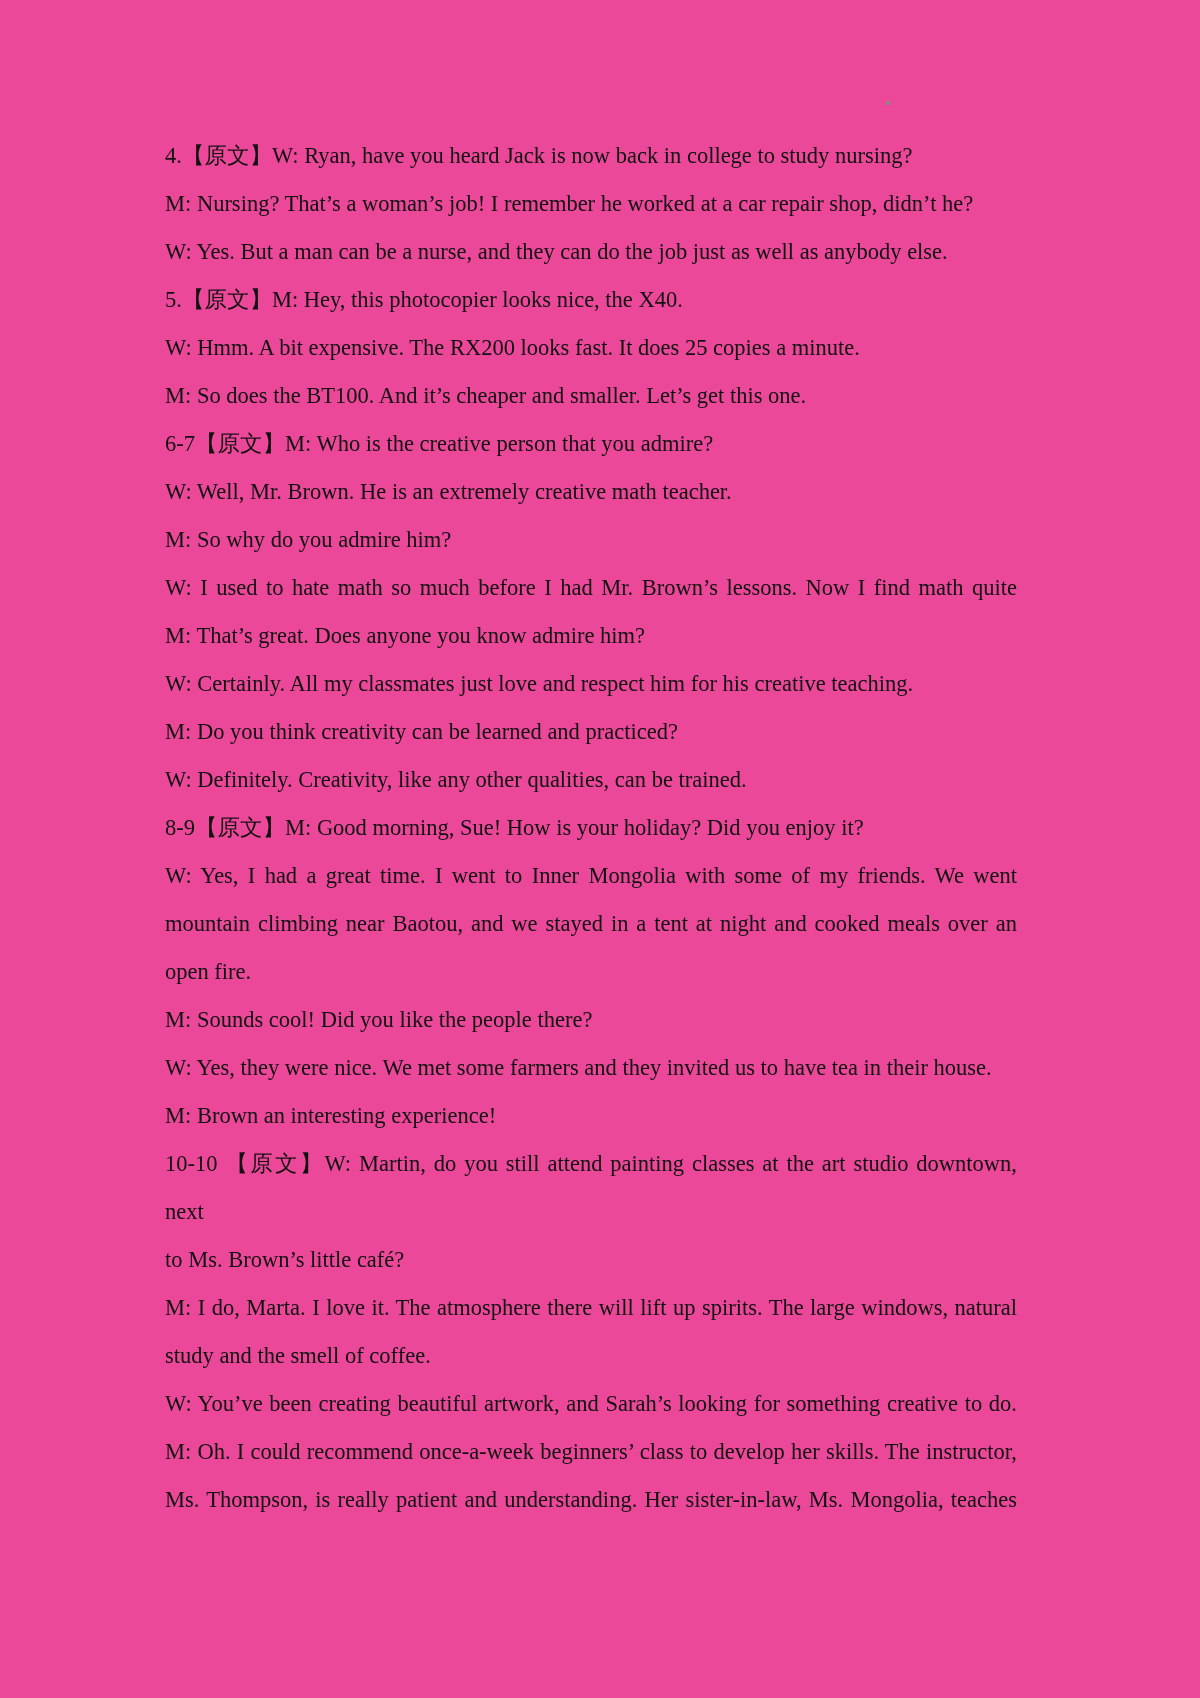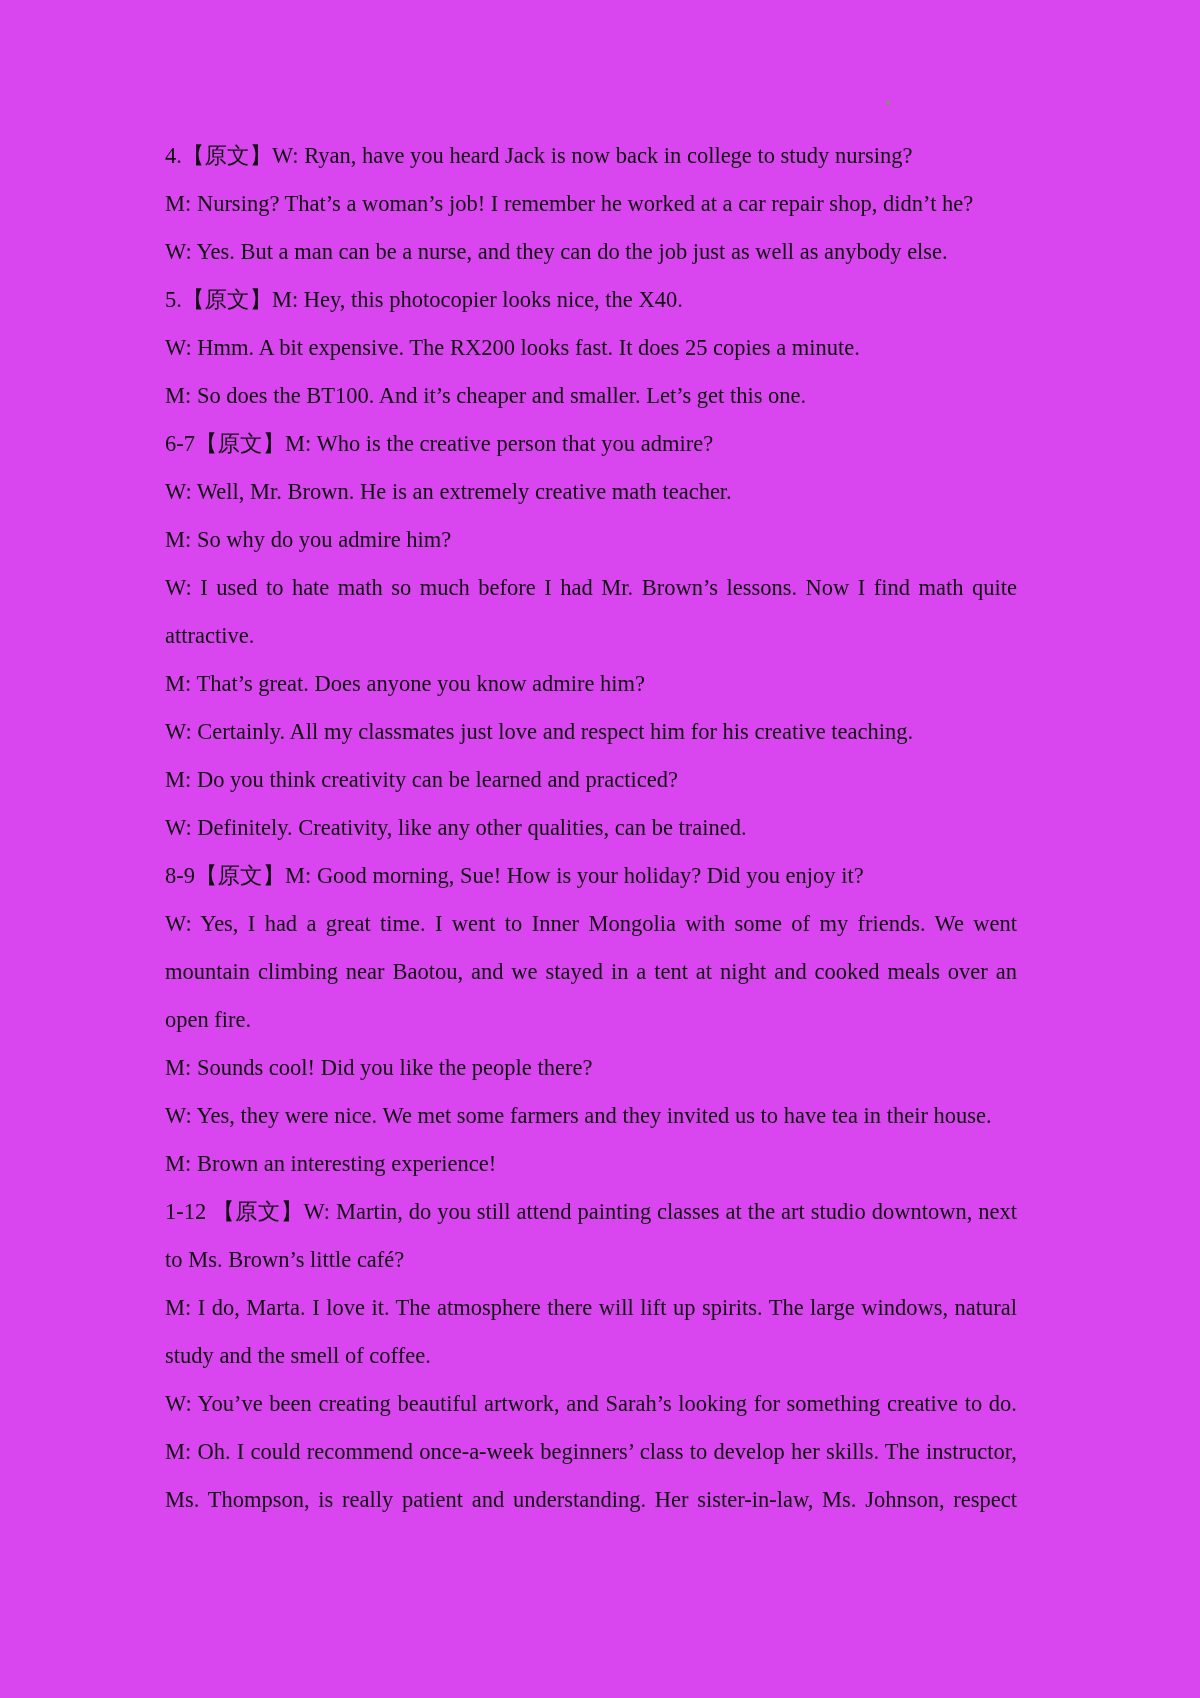--- a/index.html
+++ b/index.html
@@ -7,21 +7,21 @@
   body {
     width: 1200px;
     height: 1698px;
     overflow: hidden;
     font-family: "Liberation Serif", "DejaVu Serif", serif;
   }
   .page {
     position: relative;
     width: 1200px;
     height: 1698px;
-    background: #d946ef;
+    background: #ec4899;
   }
   .transcript {
     position: absolute;
     left: 165px;
     top: 132px;
     width: 852px;
     font-size: 22.5px;
     line-height: 48px;
     color: #111111;
     font-family: "Liberation Serif", "DejaVu Serif", serif;
@@ -56,34 +56,33 @@
     <div class="line">4.【原文】W: Ryan, have you heard Jack is now back in college to study nursing?</div>
     <div class="line">M: Nursing? That’s a woman’s job! I remember he worked at a car repair shop, didn’t he?</div>
     <div class="line">W: Yes. But a man can be a nurse, and they can do the job just as well as anybody else.</div>
     <div class="line">5.【原文】M: Hey, this photocopier looks nice, the X40.</div>
     <div class="line">W: Hmm. A bit expensive. The RX200 looks fast. It does 25 copies a minute.</div>
     <div class="line">M: So does the BT100. And it’s cheaper and smaller. Let’s get this one.</div>
     <div class="line">6-7【原文】M: Who is the creative person that you admire?</div>
     <div class="line">W: Well, Mr. Brown. He is an extremely creative math teacher.</div>
     <div class="line">M: So why do you admire him?</div>
     <div class="line justify">W: I used to hate math so much before I had Mr. Brown’s lessons. Now I find math quite</div>
-    <div class="line">attractive.</div>
     <div class="line">M: That’s great. Does anyone you know admire him?</div>
     <div class="line">W: Certainly. All my classmates just love and respect him for his creative teaching.</div>
     <div class="line">M: Do you think creativity can be learned and practiced?</div>
     <div class="line">W: Definitely. Creativity, like any other qualities, can be trained.</div>
     <div class="line">8-9【原文】M: Good morning, Sue! How is your holiday? Did you enjoy it?</div>
     <div class="line justify">W: Yes, I had a great time. I went to Inner Mongolia with some of my friends. We went</div>
     <div class="line justify">mountain climbing near Baotou, and we stayed in a tent at night and cooked meals over an</div>
     <div class="line">open fire.</div>
     <div class="line">M: Sounds cool! Did you like the people there?</div>
     <div class="line">W: Yes, they were nice. We met some farmers and they invited us to have tea in their house.</div>
     <div class="line">M: Brown an interesting experience!</div>
-    <div class="line justify">1-12 【原文】W: Martin, do you still attend painting classes at the art studio downtown, next</div>
+    <div class="line justify">10-10 【原文】W: Martin, do you still attend painting classes at the art studio downtown, next</div>
     <div class="line">to Ms. Brown’s little café?</div>
     <div class="line justify">M: I do, Marta. I love it. The atmosphere there will lift up spirits. The large windows, natural</div>
     <div class="line">study and the smell of coffee.</div>
     <div class="line justify">W: You’ve been creating beautiful artwork, and Sarah’s looking for something creative to do.</div>
     <div class="line justify">M: Oh. I could recommend once-a-week beginners’ class to develop her skills. The instructor,</div>
-    <div class="line justify">Ms. Thompson, is really patient and understanding. Her sister-in-law, Ms. Johnson, respect</div>
+    <div class="line justify">Ms. Thompson, is really patient and understanding. Her sister-in-law, Ms. Mongolia, teaches</div>
   </div>
 
 </div>
 
 </body></html>

